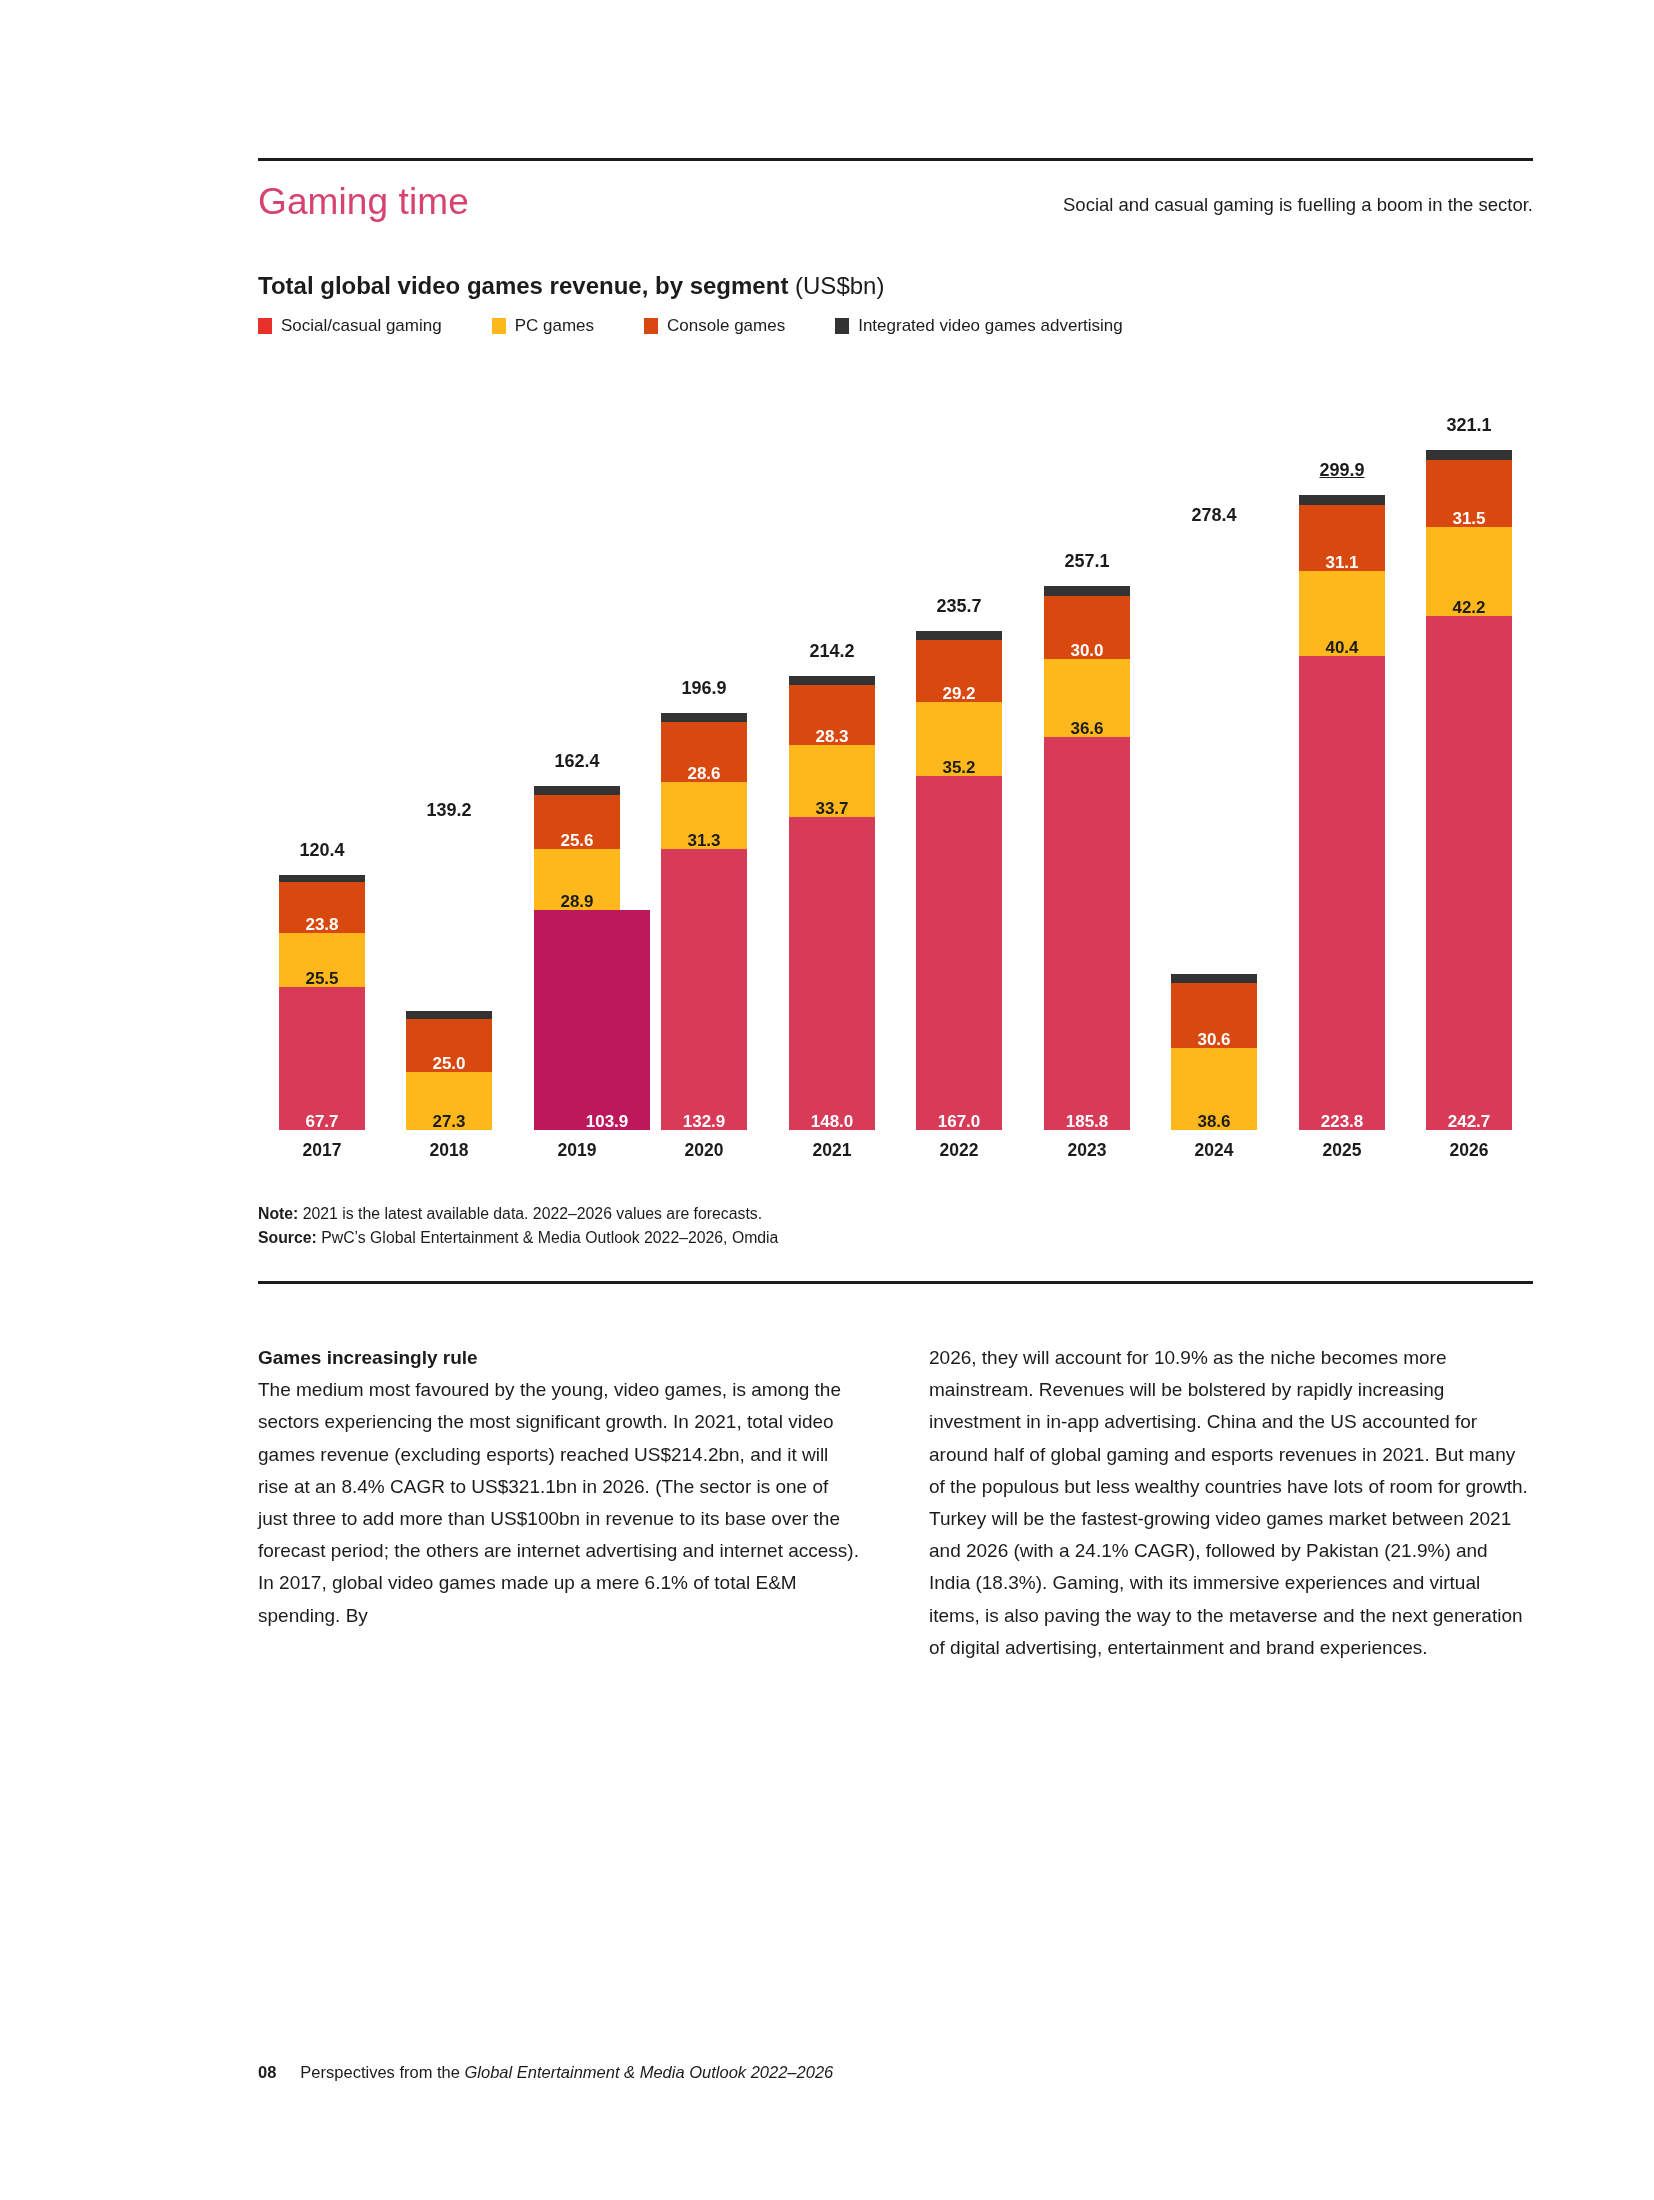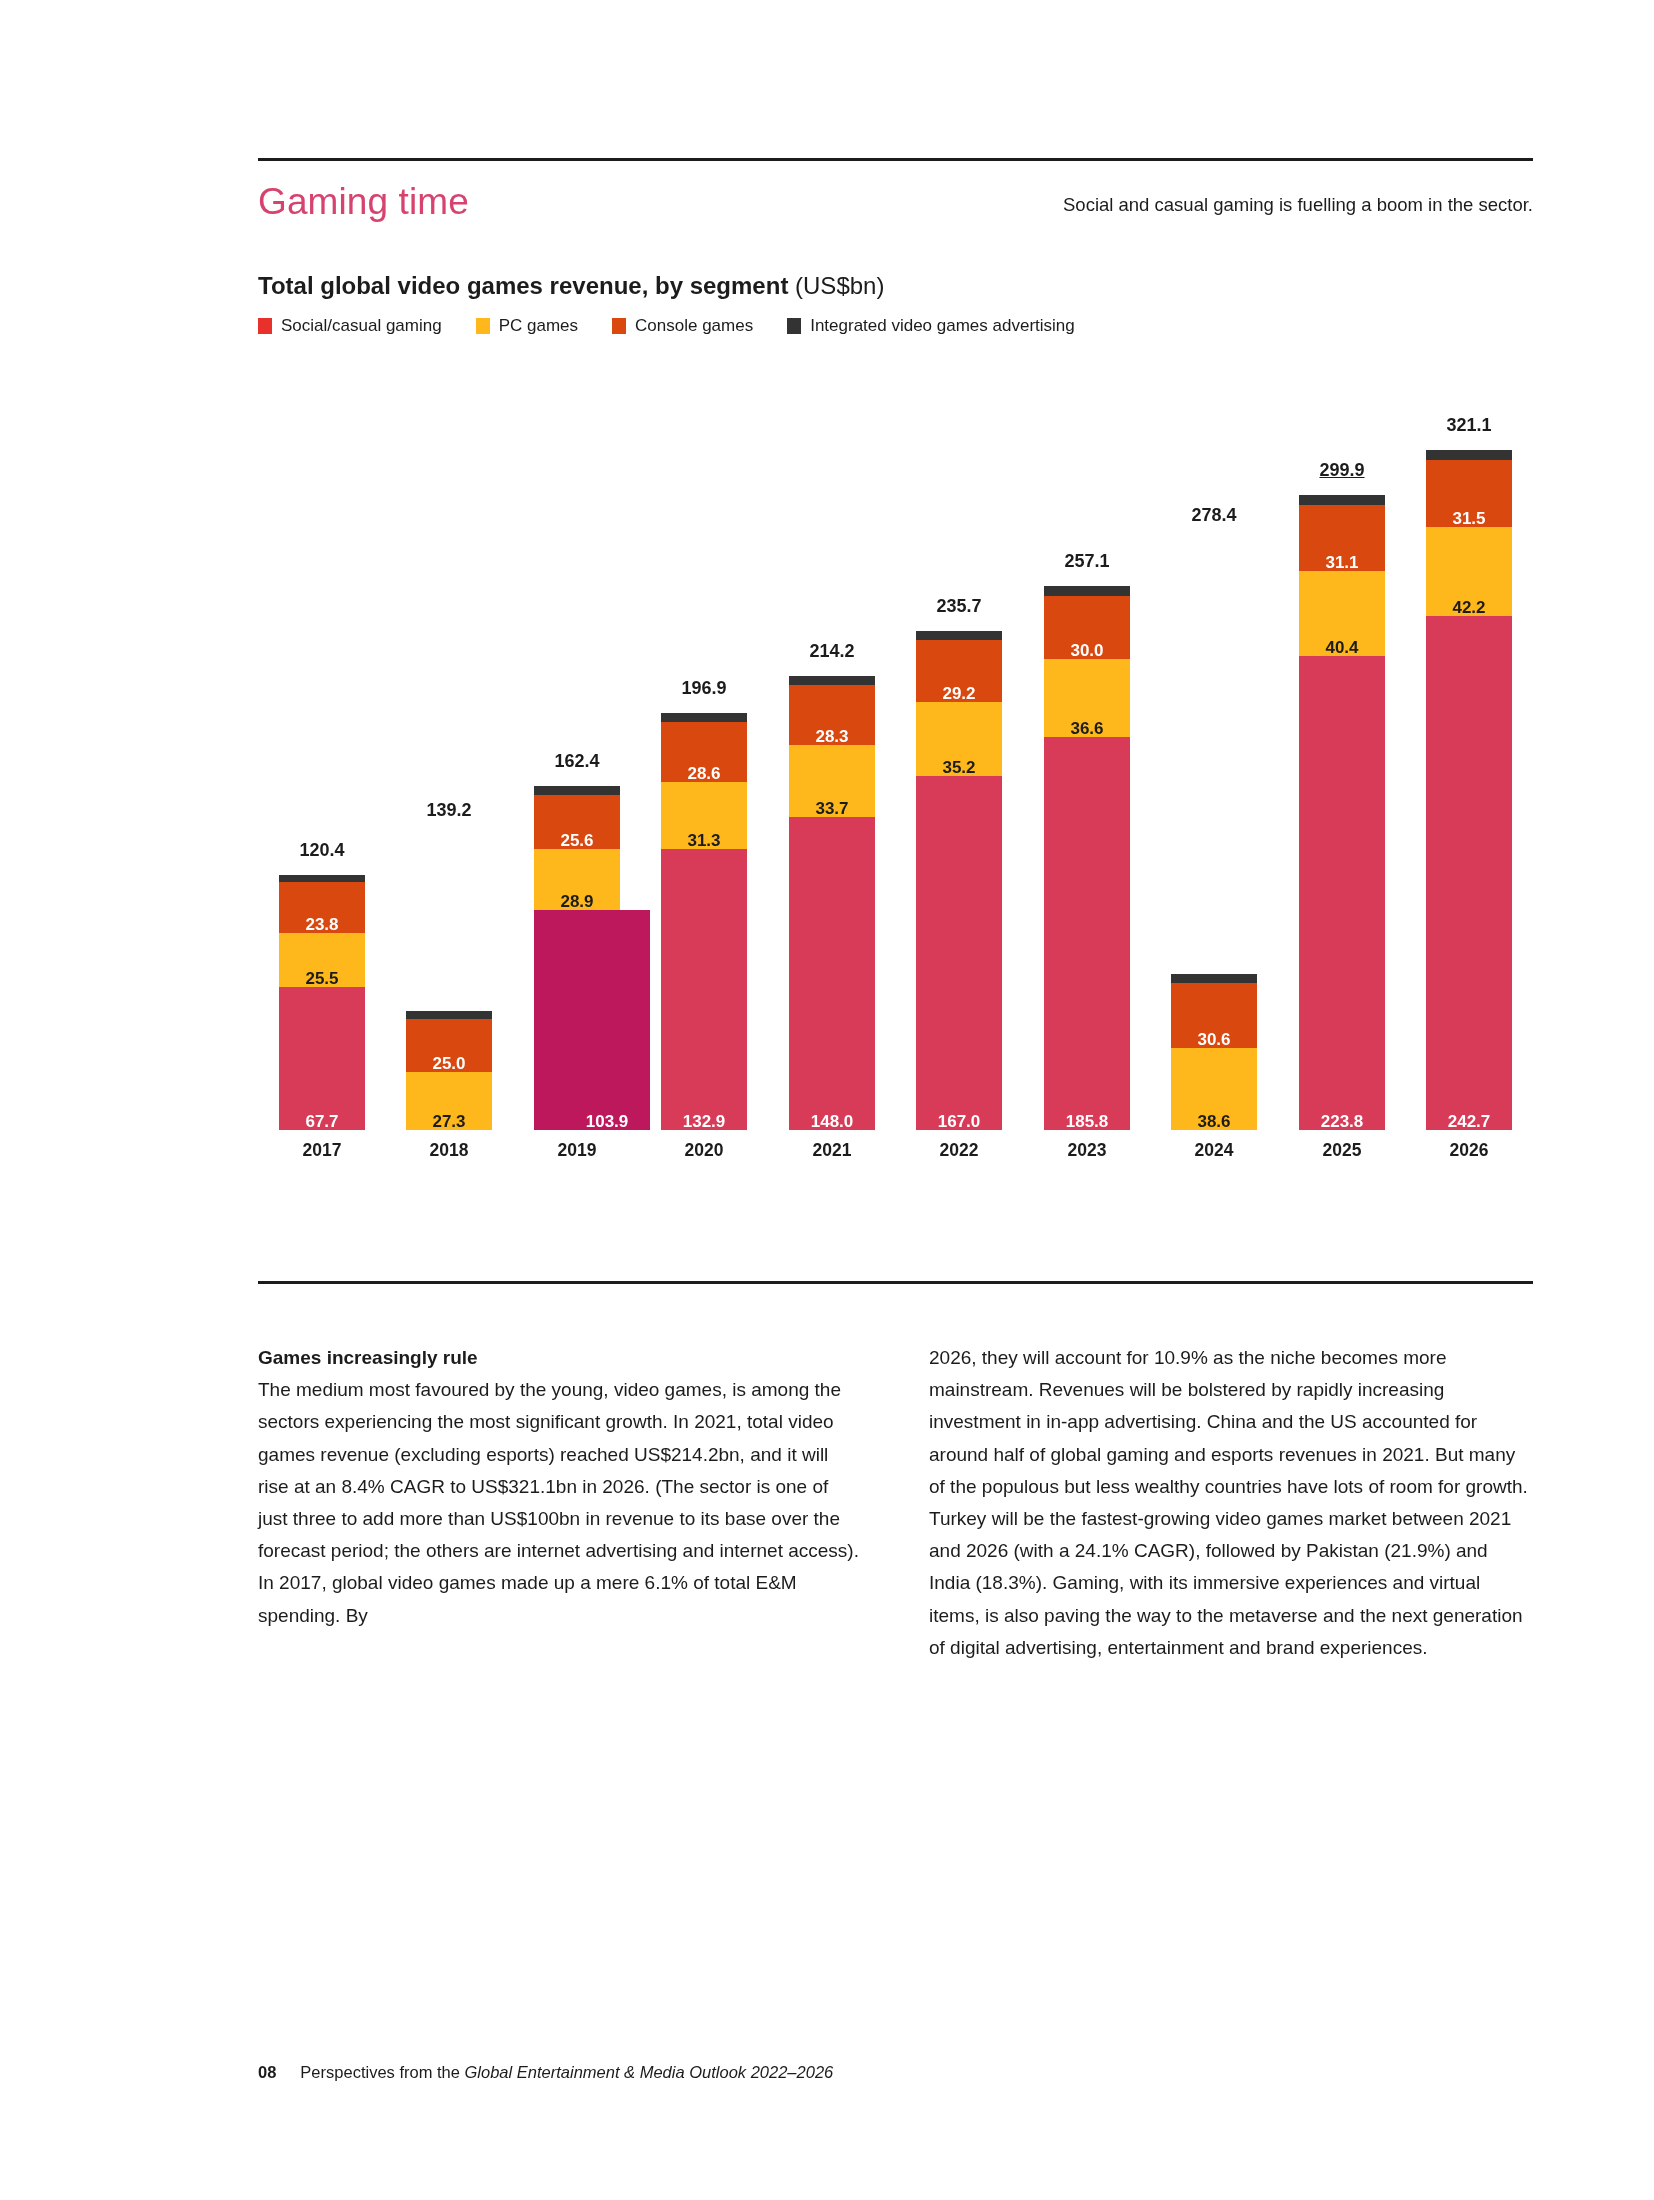--- a/index.html
+++ b/index.html
@@ -78,21 +78,21 @@
   .chart-title b { font-weight: 700; }
   .chart-title .units { font-weight: 400; }
 
   
   .legend {
     position: absolute;
     left: 258px;
     top: 316px;
     display: flex;
     align-items: center;
-    gap: 0px;
+    gap: 16px;
   }
   .legend-item {
     display: flex;
     align-items: center;
     white-space: nowrap;
   }
   .legend-swatch {
     width: 14px;
     height: 16px;
     margin-right: 9px;
@@ -409,20 +409,24 @@
       <div class="x-tick" style="left: 258px;">2019</div>
       <div class="x-tick" style="left: 385px;">2020</div>
       <div class="x-tick" style="left: 513px;">2021</div>
       <div class="x-tick" style="left: 640px;">2022</div>
       <div class="x-tick" style="left: 768px;">2023</div>
       <div class="x-tick" style="left: 895px;">2024</div>
       <div class="x-tick" style="left: 1023px;">2025</div>
       <div class="x-tick" style="left: 1150px;">2026</div>
     </div>
 
+  <div class="note-block">
+    <div><b>Note:</b><span> 2021 is the latest available data. 2022–2026 values are forecasts.</span></div>
+    <div><b>Source:</b><span> PwC’s Global Entertainment &amp; Media Outlook 2022–2026, Omdia</span></div>
+  </div>
 
   <div class="rule-bottom"></div>
 
   <div class="cols">
     <div class="col">
       <h3>Games increasingly rule</h3>
       <p>The medium most favoured by the young, video games, is among the sectors experiencing the most significant growth. In 2021, total video games revenue (excluding esports) reached US$214.2bn, and it will rise at an 8.4% CAGR to US$321.1bn in 2026. (The sector is one of just three to add more than US$100bn in revenue to its base over the forecast period; the others are internet advertising and internet access). In 2017, global video games made up a mere 6.1% of total E&amp;M spending. By</p>
     </div>
     <div class="col">
       <p>2026, they will account for 10.9% as the niche becomes more mainstream. Revenues will be bolstered by rapidly increasing investment in in-app advertising. China and the US accounted for around half of global gaming and esports revenues in 2021. But many of the populous but less wealthy countries have lots of room for growth. Turkey will be the fastest-growing video games market between 2021 and 2026 (with a 24.1% CAGR), followed by Pakistan (21.9%) and India (18.3%). Gaming, with its immersive experiences and virtual items, is also paving the way to the metaverse and the next generation of digital advertising, entertainment and brand experiences.</p>

